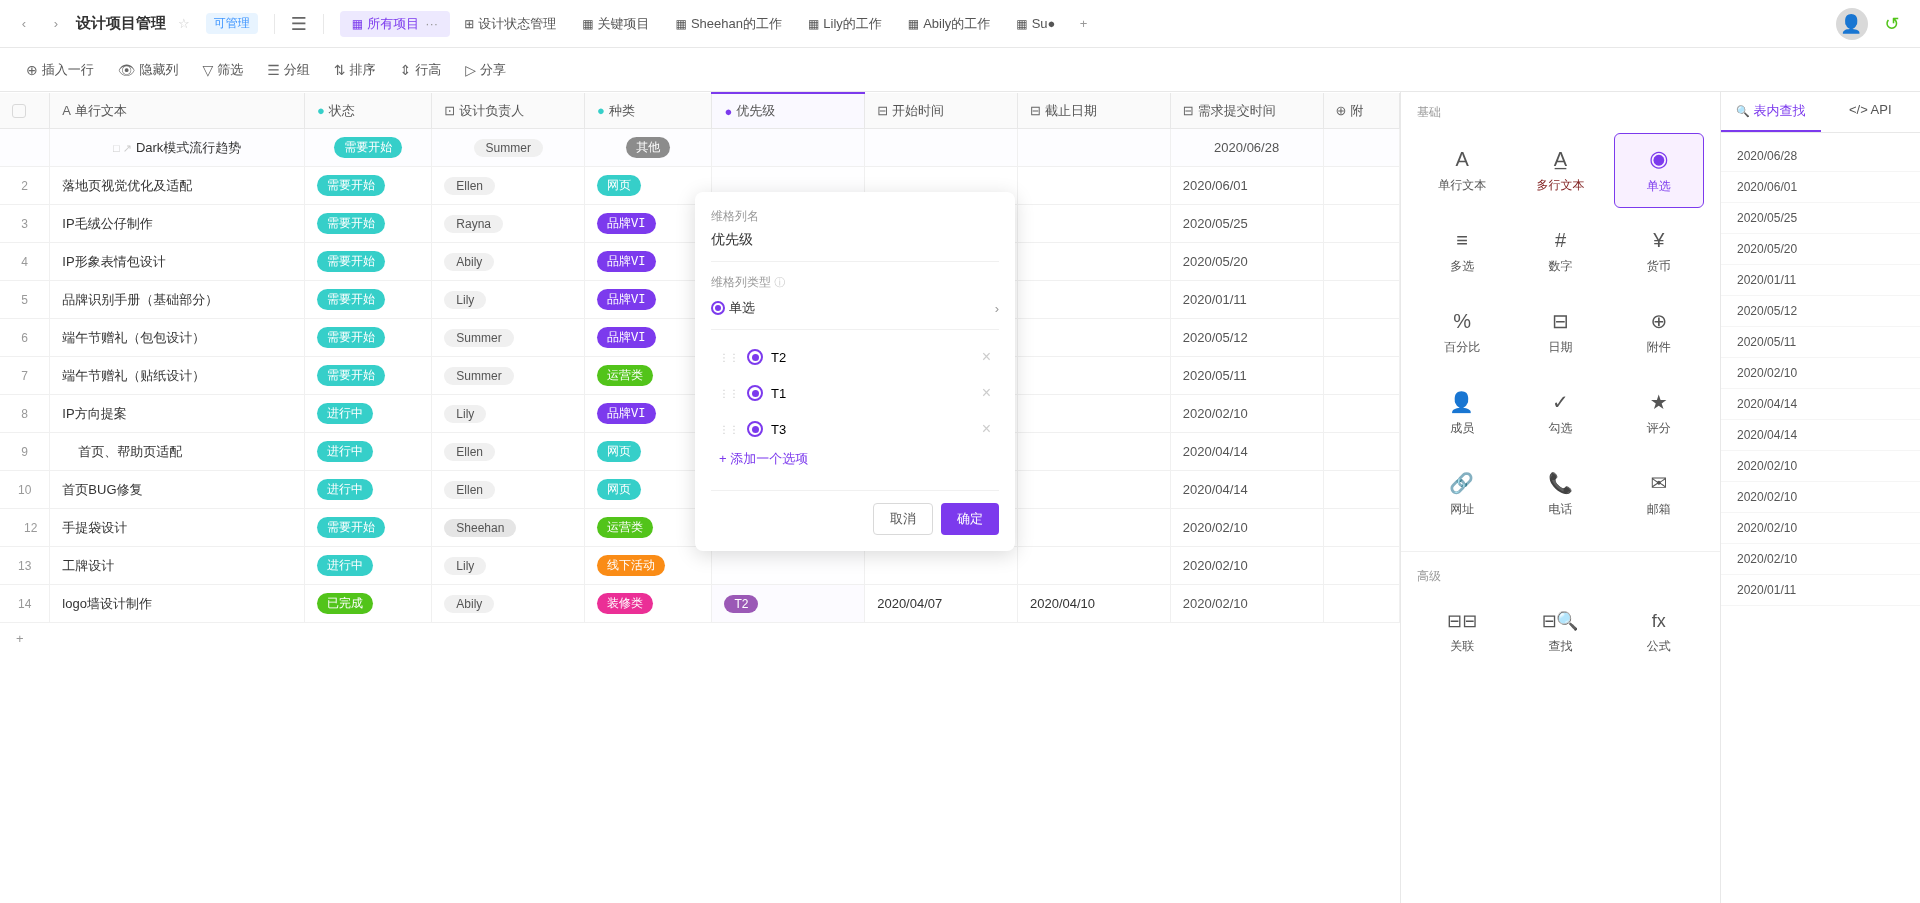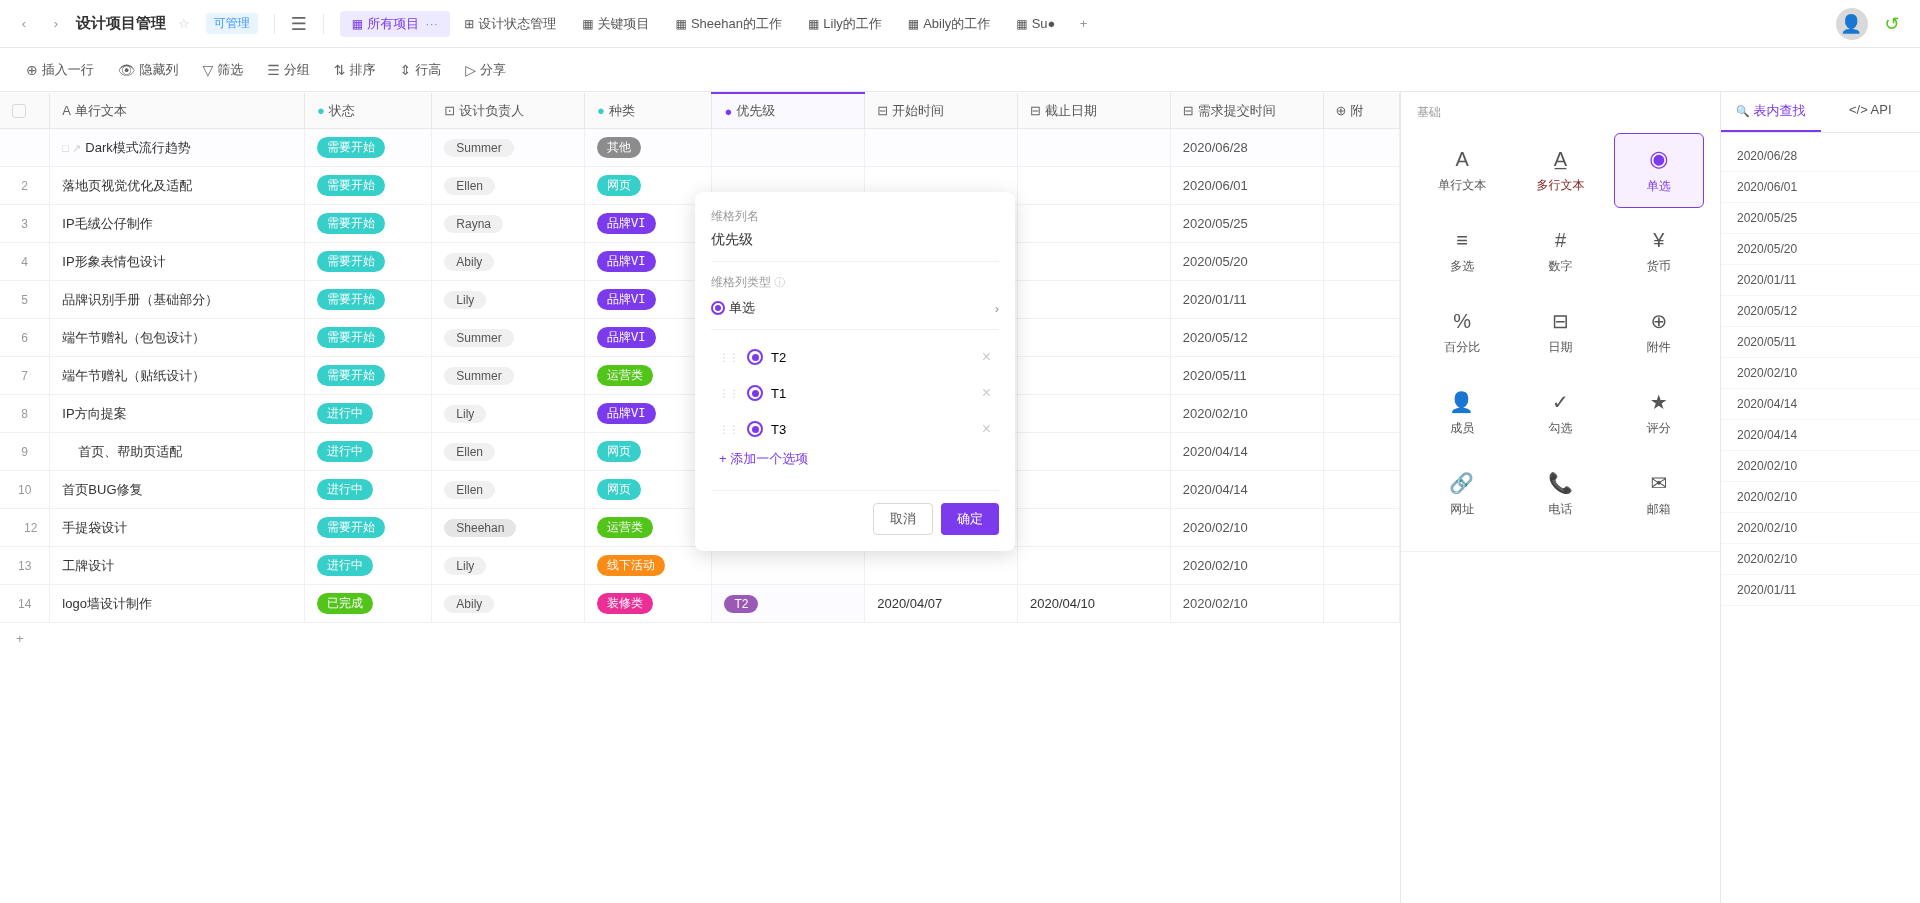--- a/index.html
+++ b/index.html
@@ -249,21 +249,21 @@
           <th style="min-width:60px;">
             <div class="th-content">
               <span style="color:#666;">⊕</span>
               <span>附</span>
             </div>
           </th>
         </tr>
       </thead>
       <tbody id="table-body">
 
-      <tr style="background: rgba(240, 236, 255, 0.125);">
+      <tr style="background: rgba(240, 236, 255, 0.125); text-align: center;">
     <td style="color:#999;font-size:12px;"></td>
     <td class="col-name" style="display:table-cell;"><span style="font-size:11px;color:#ccc;margin-right:4px;">□ ↗</span>Dark模式流行趋势</td>
     <td>
       <span style="display:inline-block;padding:2px 10px;border-radius:20px;font-size:12px;color:#fff;background:#36cfc9;">需要开始</span>
     </td>
     <td>
       <span style="display:inline-block;background:#f0f0f0;border-radius:20px;padding:2px 12px;font-size:12px;color:#555;">Summer</span>
     </td>
     <td>
       <span class="type-badge type-other">其他</span>
@@ -609,20 +609,38 @@
     <span style="color:#555;font-size:20px;">📞</span>
     <span style="color:#555;font-size:12px;">电话</span>
   </div>
           <div class="field-item" style="">
     <span style="color:#555;font-size:20px;">✉</span>
     <span style="color:#555;font-size:12px;">邮箱</span>
   </div>
         </div>
     </div>
     <div class="section-divider"></div>
+    <div class="right-panel-section">
+      <div class="right-panel-title">高级</div>
+      <div class="field-grid" id="advanced-field-grid">
+
+      <div class="field-item">
+    <span style="color:#555;font-size:18px;">⊟⊟</span>
+    <span style="color:#555;font-size:12px;">关联</span>
+  </div>
+          <div class="field-item">
+    <span style="color:#555;font-size:18px;">⊟🔍</span>
+    <span style="color:#555;font-size:12px;">查找</span>
+  </div>
+          <div class="field-item">
+    <span style="color:#555;font-size:18px;">fx</span>
+    <span style="color:#555;font-size:12px;">公式</span>
+  </div>
+        </div>
+    </div>
   </div>
 
   <div class="far-right-panel">
     <div class="far-right-tabs">
       <div class="far-right-tab active">
         <span style="font-size:11px;">🔍</span>
         表内查找
       </div>
       <div class="far-right-tab">
         &lt;/&gt; API

